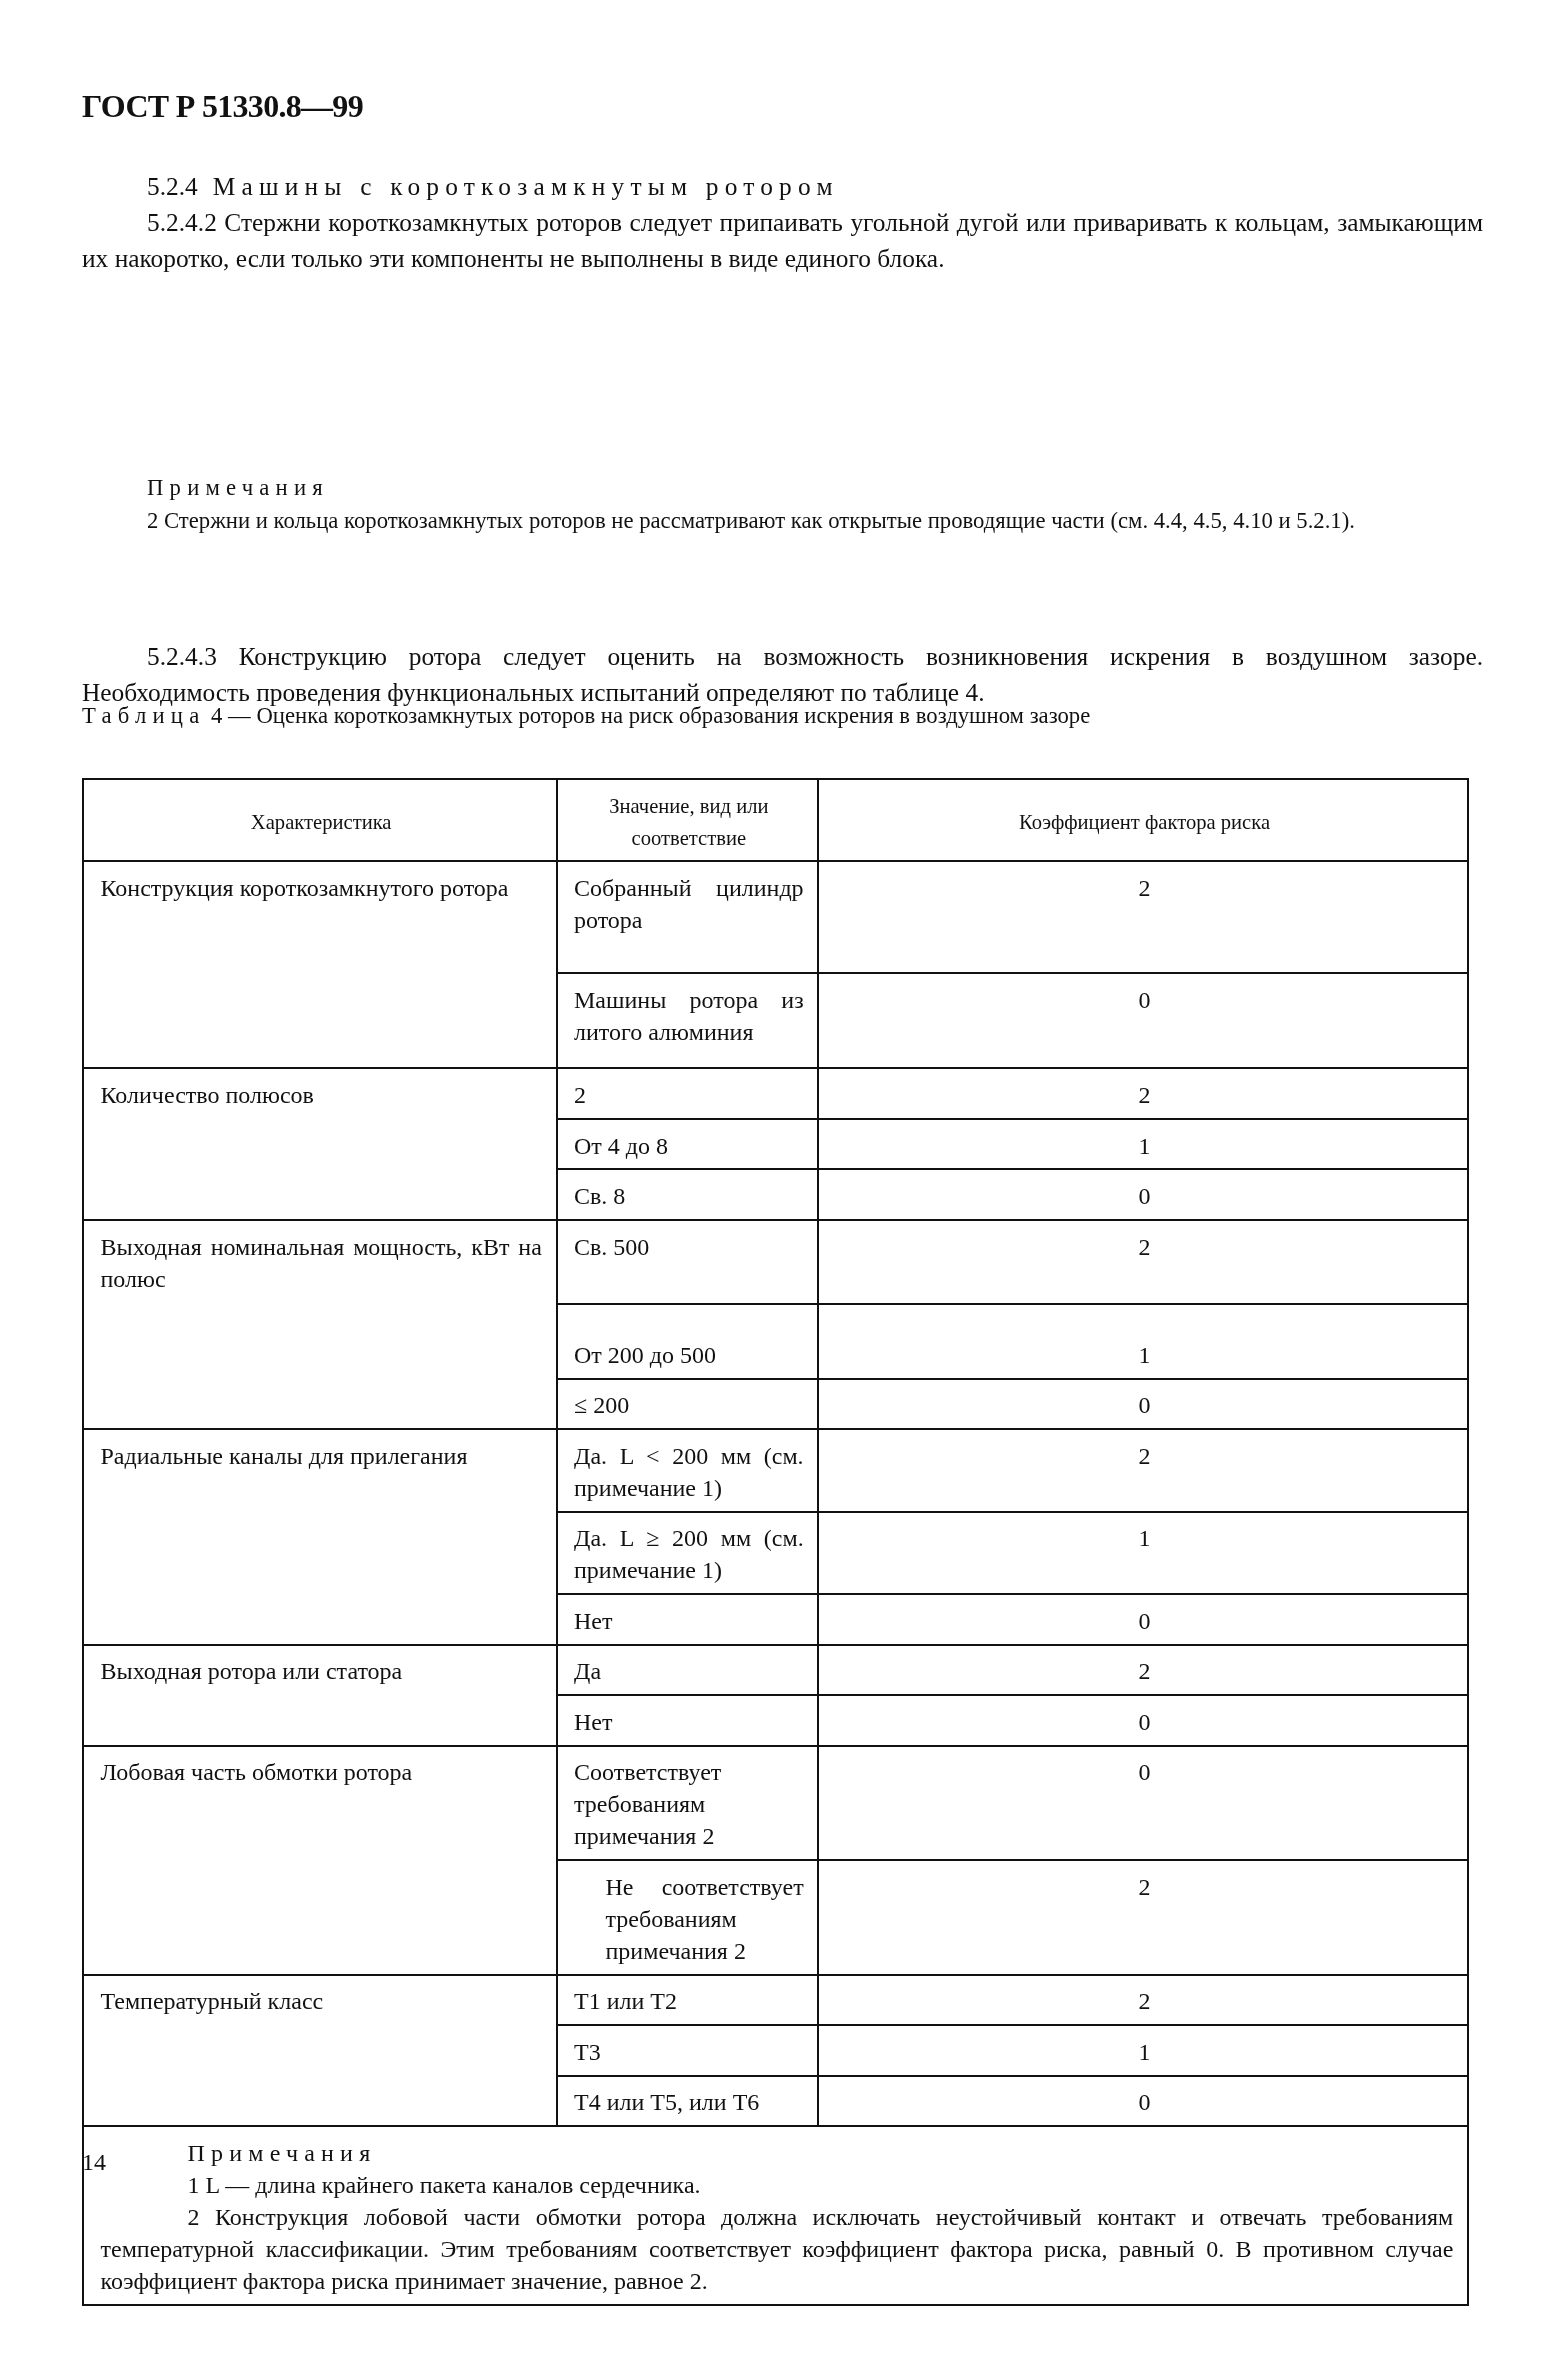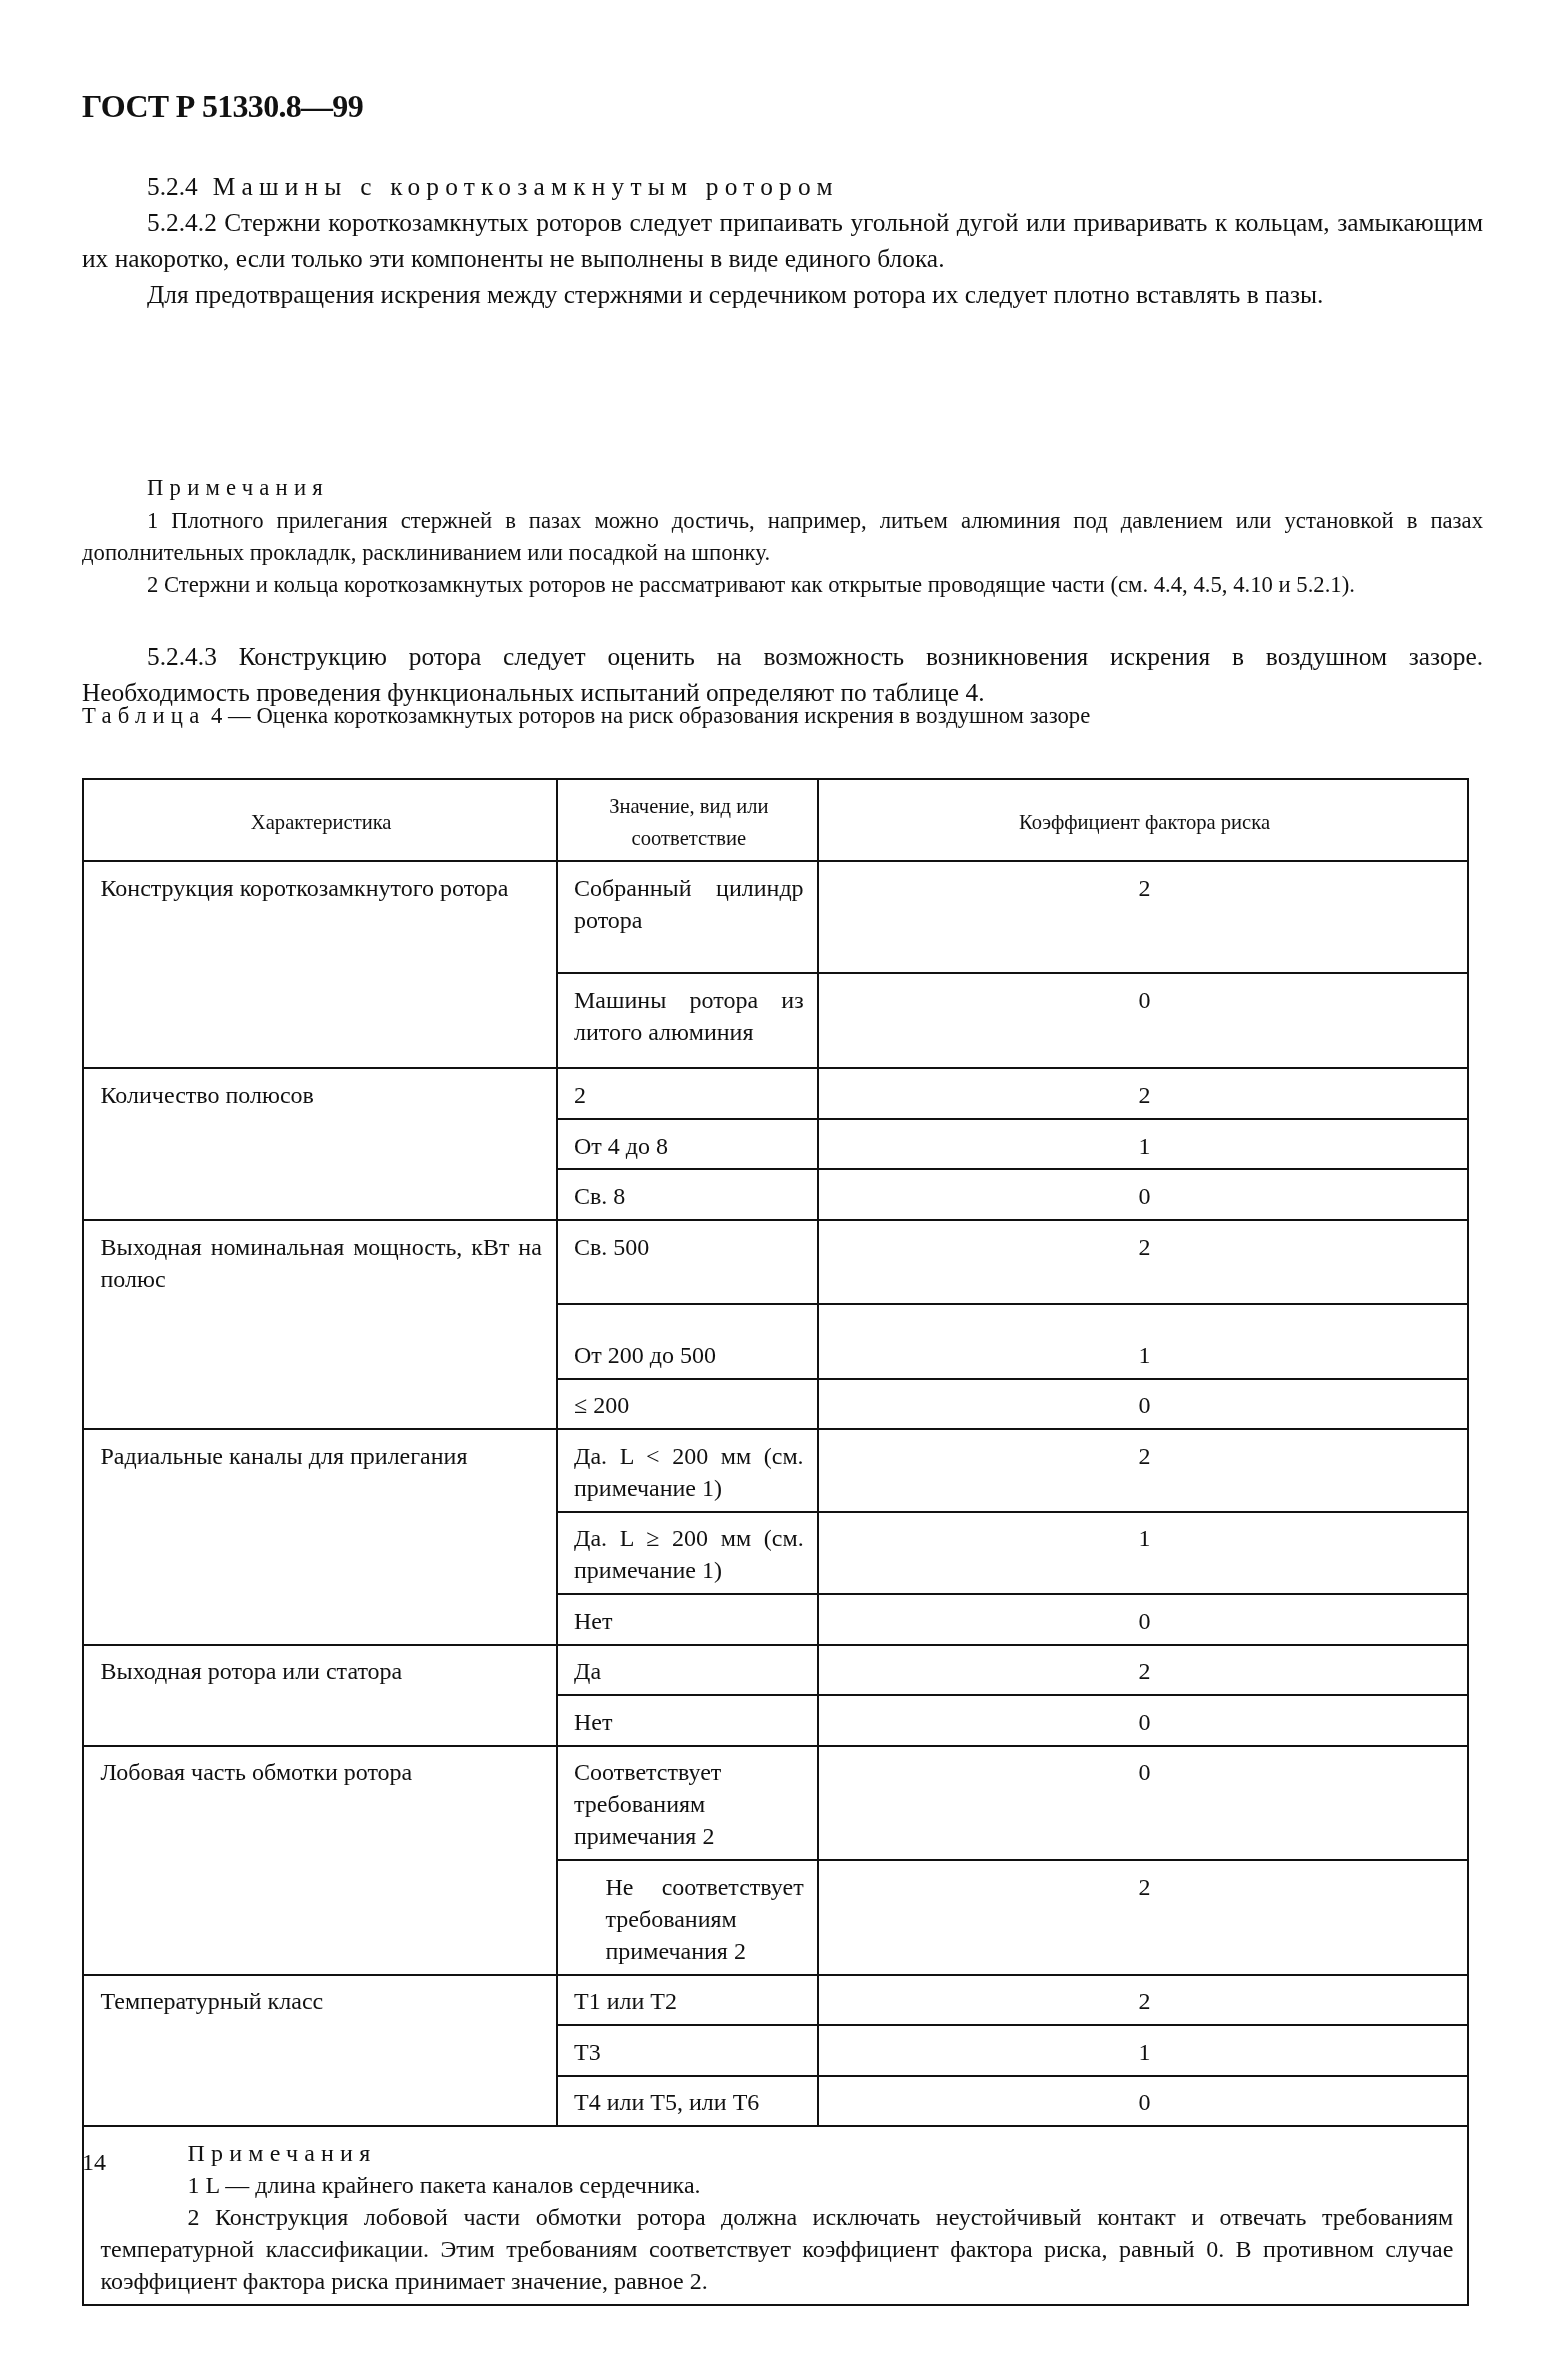--- a/index.html
+++ b/index.html
@@ -46,26 +46,24 @@
 </head>
 <body>
 
 <div class="doc-title">ГОСТ Р 51330.8—99</div>
 
 <div class="body-text" style="top:168px;">
   <p class="section-head">
     <span class="num">5.2.4</span><span class="spaced">Машины с короткозамкнутым ротором</span>
   </p>
   <p class="para">5.2.4.2 Стержни короткозамкнутых роторов следует припаивать угольной дугой или приваривать к кольцам, замыкающим их накоротко, если только эти компоненты не выполнены в виде единого блока.</p>
-  <p class="para">Для предотвращения искрения между стержнями и сердечником ротора их следует плотно вставлять в пазы.</p>
 </div>
 
 <div class="body-text notes" style="top:472px;">
   <p class="para spaced" style="margin-bottom:1.4px;">Примечания</p>
-  <p class="para">1 Плотного прилегания стержней в пазах можно достичь, например, литьем алюминия под давлением или установкой в пазах дополнительных прокладлк, расклиниванием или посадкой на шпонку.</p>
   <p class="para">2 Стержни и кольца короткозамкнутых роторов не рассматривают как открытые проводящие части (см. 4.4, 4.5, 4.10 и 5.2.1).</p>
 </div>
 
 <div class="body-text" style="top:638px;">
   <p class="para">5.2.4.3 Конструкцию ротора следует оценить на возможность возникновения искрения в воздушном зазоре. Необходимость проведения функциональных испытаний определяют по таблице 4.</p>
 </div>
 
 <div class="table-caption">
   <span class="lbl">Таблица</span>
   <span>4 — Оценка короткозамкнутых роторов на риск образования искрения в воздушном зазоре</span>

